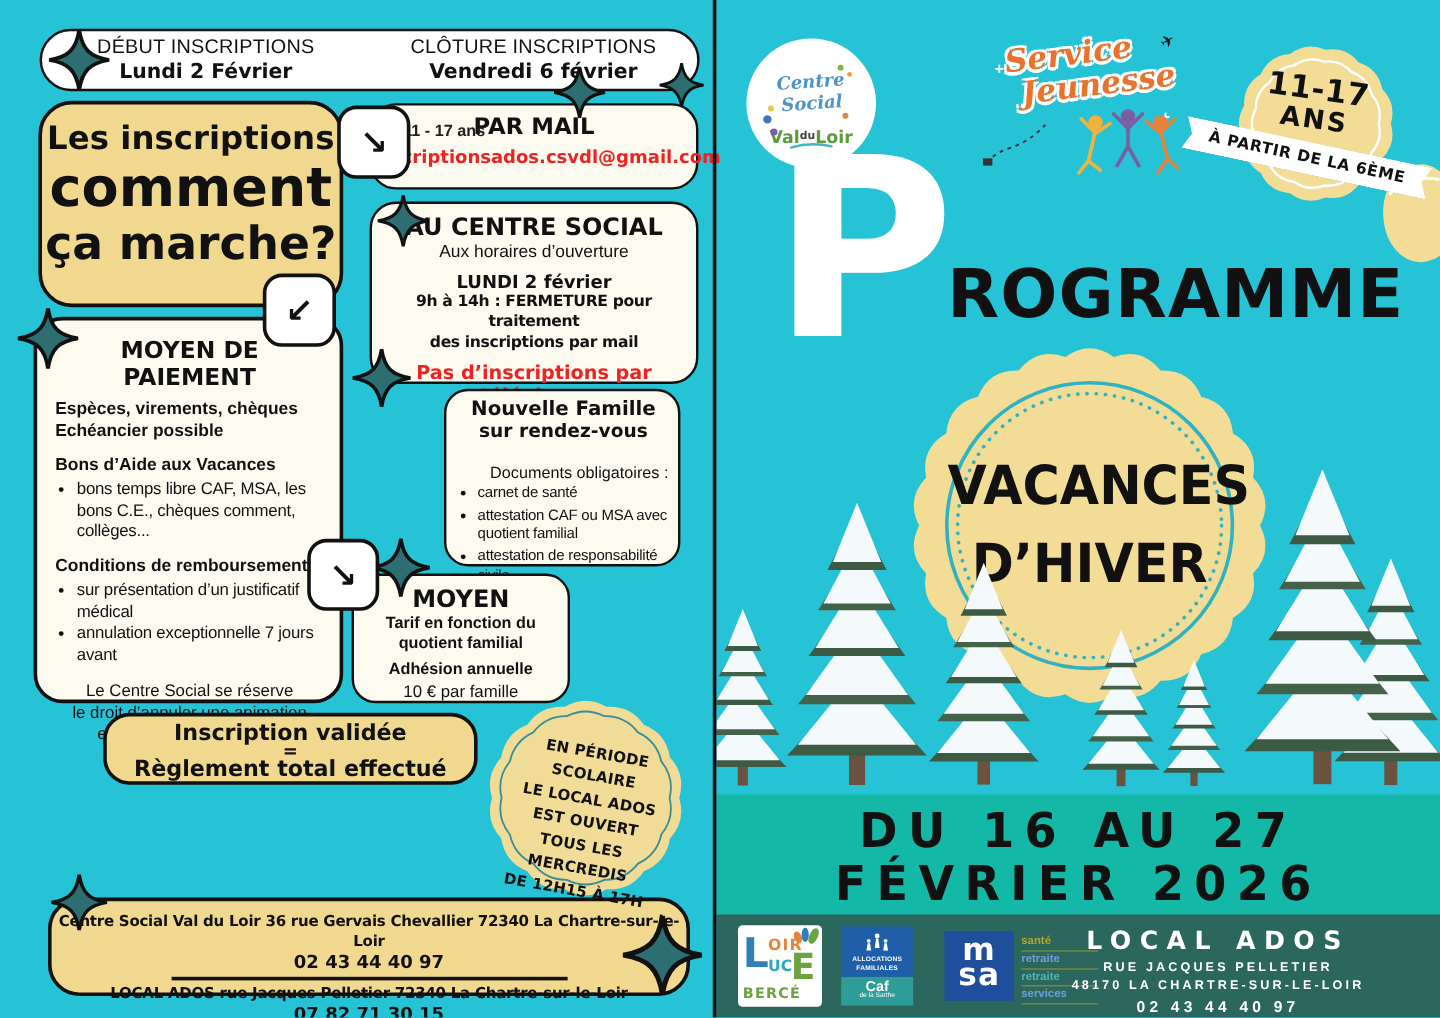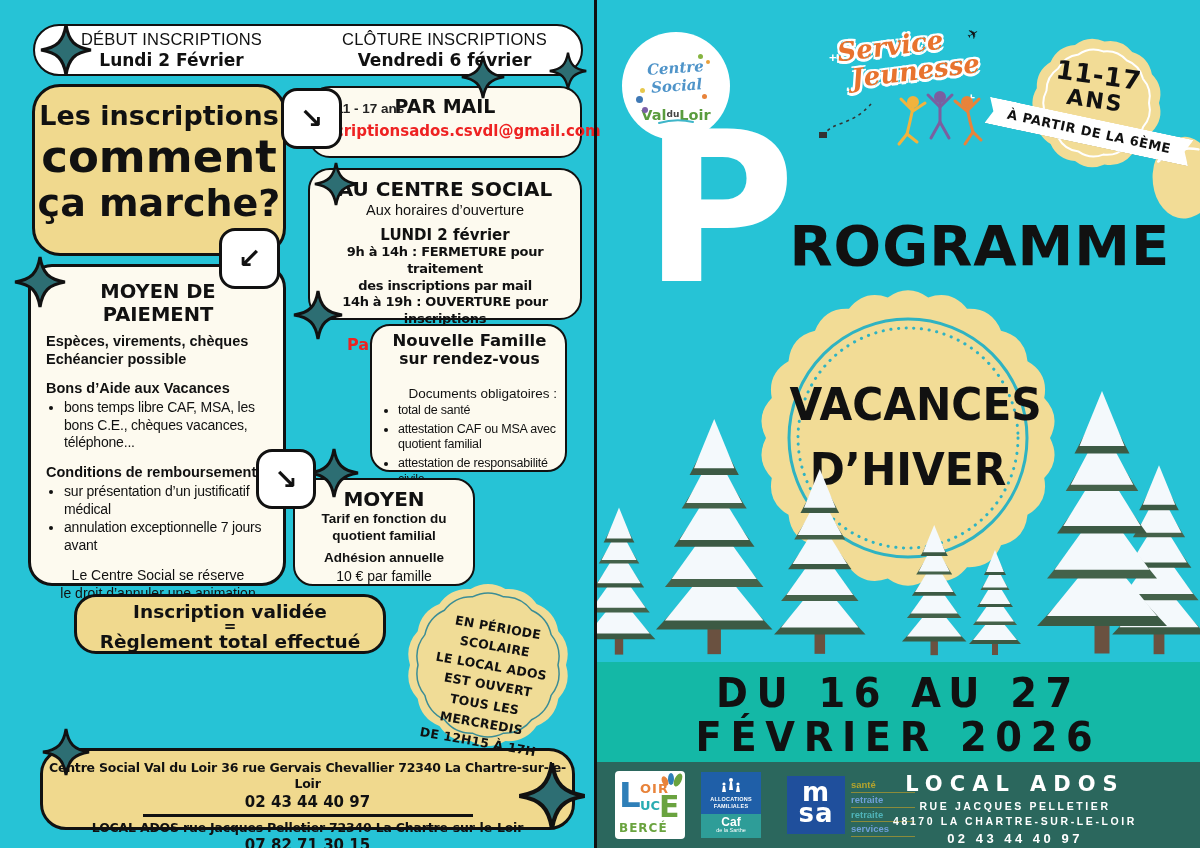--- a/index.html
+++ b/index.html
@@ -47,21 +47,21 @@
   .moyen .t{font-size:19.5px;text-align:center}
   .moyen .b{font-size:14.5px;font-weight:bold;line-height:1.25}
   .moyen .sec{margin-top:11px}
   .moyen li{font-size:14px;line-height:1.25;letter-spacing:-.2px}
   .moyen .note{font-size:14px;text-align:center;margin-top:12px;line-height:1.3}
   .tarifs{left:293px;top:478px;width:182px;height:108px;border-radius:20px;z-index:2;padding-top:7px;line-height:1.2}
   .tarifs .t{font-size:20px}
   .tarifs .l{font-size:13.5px;font-weight:bold;padding:0 10px;line-height:1.25}
   .tarifs .l2{margin-top:5px}
   .tarifs .l3{font-size:14px;margin-top:1px;font-weight:normal}
-  .valid{left:74px;top:594px;width:312px;height:60px;border-radius:22px;border-width:3px;z-index:2;padding-top:5px}
+  .valid{left:86px;top:594px;width:312px;height:60px;border-radius:22px;border-width:3px;z-index:2;padding-top:5px}
   .valid .v{font-size:18.5px;line-height:1.1}
   .valid .eq{font-size:15px;line-height:.62}
   .contactL{left:40px;top:748px;width:535px;height:82px;border-radius:26px;border-width:3px;z-index:2;padding-top:9px}
   .contactL .a{font-size:12.5px;letter-spacing:-.2px;line-height:1.3}
   .contactL .p{font-size:15px;line-height:1.2}
   .contactL .div{width:330px;height:3px;background:#111;margin:3px auto}
   .scolbadge{left:398px;top:575px;width:180px;height:180px;position:absolute;z-index:3}
   .scoltext{position:absolute;left:413px;top:617px;width:150px;z-index:4;transform:rotate(10deg);
             font-size:12.5px;letter-spacing:.2px;line-height:1.55;text-align:center}
   .skate{position:absolute;width:100px;height:100px;z-index:2}
@@ -193,37 +193,36 @@
   <svg class="star" style="left:461px;top:55px;width:44px;height:44px" viewBox="0 0 100 100">
       <use href="#star4"></use>
     </svg>
 
   <div class="box acs ctr">
     <div class="disp t">AU CENTRE SOCIAL</div>
     <div class="sub">Aux horaires d’ouverture</div>
     <div class="disp day">LUNDI 2 février</div>
     <div class="disp sch">9h à 14h : FERMETURE pour traitement</div>
     <div class="disp sch">des inscriptions par mail</div>
-    <div class="disp sch">14h à 19h : OUVERTURE pour inscriptions</div>
     <div class="disp warn red">Pas d’inscriptions par téléphone</div>
   </div>
   <svg class="star" style="left:314px;top:162px;width:44px;height:44px" viewBox="0 0 100 100">
       <use href="#star4"></use>
     </svg>
   <svg class="star" style="left:293px;top:290px;width:50px;height:50px" viewBox="0 0 100 100">
       <use href="#star4"></use>
     </svg>
 
   <div class="box moyen">
     <div class="disp t">MOYEN DE PAIEMENT</div>
     <div class="b" style="margin-top:6px">Espèces, virements, chèques</div>
     <div class="b">Echéancier possible</div>
     <div class="b sec">Bons d’Aide aux Vacances</div>
     <ul>
-      <li>bons temps libre CAF, MSA, les bons C.E., chèques vacances, téléphone...</li>
+      <li>bons temps libre CAF, MSA, les bons C.E., chèques comment, collèges...</li>
     </ul>
     <div class="b sec">Conditions de remboursement</div>
     <ul>
       <li>sur présentation d’un justificatif médical</li>
       <li>annulation exceptionnelle 7 jours avant</li>
     </ul>
     <div class="note">
       <div>Le Centre Social se réserve</div>
       <div>le droit d’annuler une animation</div>
       <div>en cas de force majeure.</div>
@@ -232,21 +231,21 @@
   <svg class="star" style="left:14px;top:256px;width:52px;height:52px" viewBox="0 0 100 100">
       <use href="#star4"></use>
     </svg>
   <div class="arrow" style="left:219px;top:228px;width:55px;height:55px">↙</div>
 
   <div class="box nf ctr">
     <div class="disp t1">Nouvelle Famille</div>
     <div class="disp t2">sur rendez-vous</div>
     <div class="sub">Documents obligatoires :</div>
     <ul style="text-align:left">
-      <li>total de santé</li>
+      <li>carnet de santé</li>
       <li>attestation CAF ou MSA avec quotient familial</li>
       <li>attestation de responsabilité civile</li>
     </ul>
   </div>
 
   <div class="box tarifs ctr">
     <div class="disp t">MOYEN</div>
     <div class="l">Tarif en fonction du quotient familial</div>
     <div class="l l2">Adhésion annuelle</div>
     <div class="l l3">10 € par famille</div>

